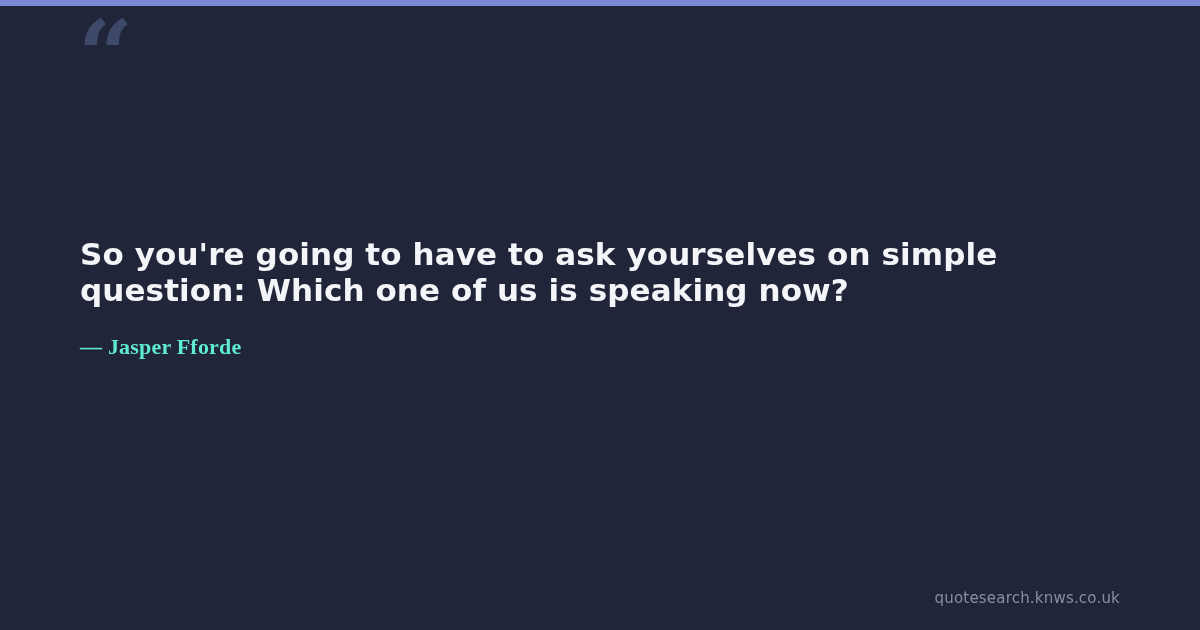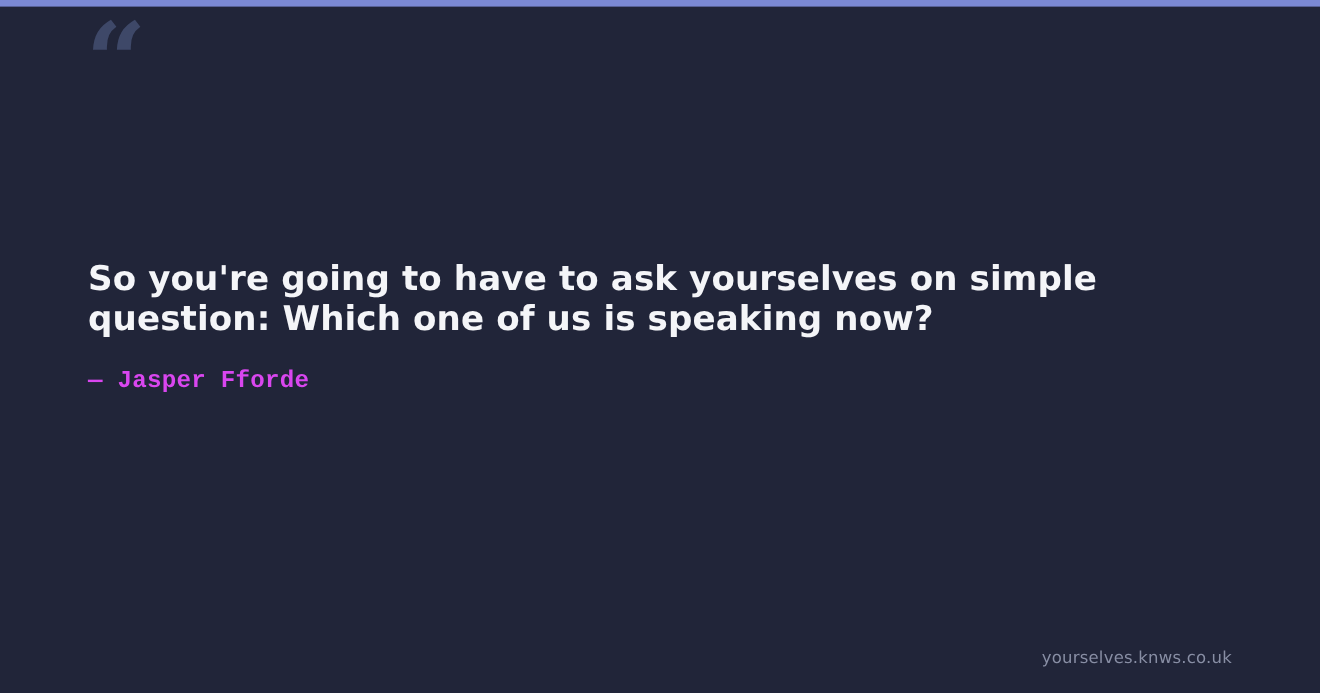--- a/index.html
+++ b/index.html
@@ -65,25 +65,25 @@
     font-weight: 700;
     color: #f4f5f8;
     letter-spacing: 0.1px;
     max-width: 1010px;
   }
 
   .quote-author {
     margin: 0;
     padding: 0;
     margin-top: 25px;
-    font-family: Liberation Mono, monospace;
+    font-family: Liberation Serif, serif;
     font-size: 22px;
     line-height: 28px;
     font-weight: 700;
-    color: #d946ef;
+    color: #5eead4;
     letter-spacing: 0.2px;
     display: block;
   }
 
   .author-dash {
     display: inline;
   }
 
   .author-name {
     display: inline;
@@ -116,15 +116,15 @@
 
     <p class="quote-text">So you're going to have to ask yourselves on simple question: Which one of us is speaking now?</p>
 
     <div class="quote-author">
       <span class="author-dash">—</span>
       <span class="author-name">Jasper Fforde</span>
     </div>
 
   </div>
 
-  <div class="source-footer">yourselves.knws.co.uk</div>
+  <div class="source-footer">quotesearch.knws.co.uk</div>
 
 </div>
 
 </body></html>

